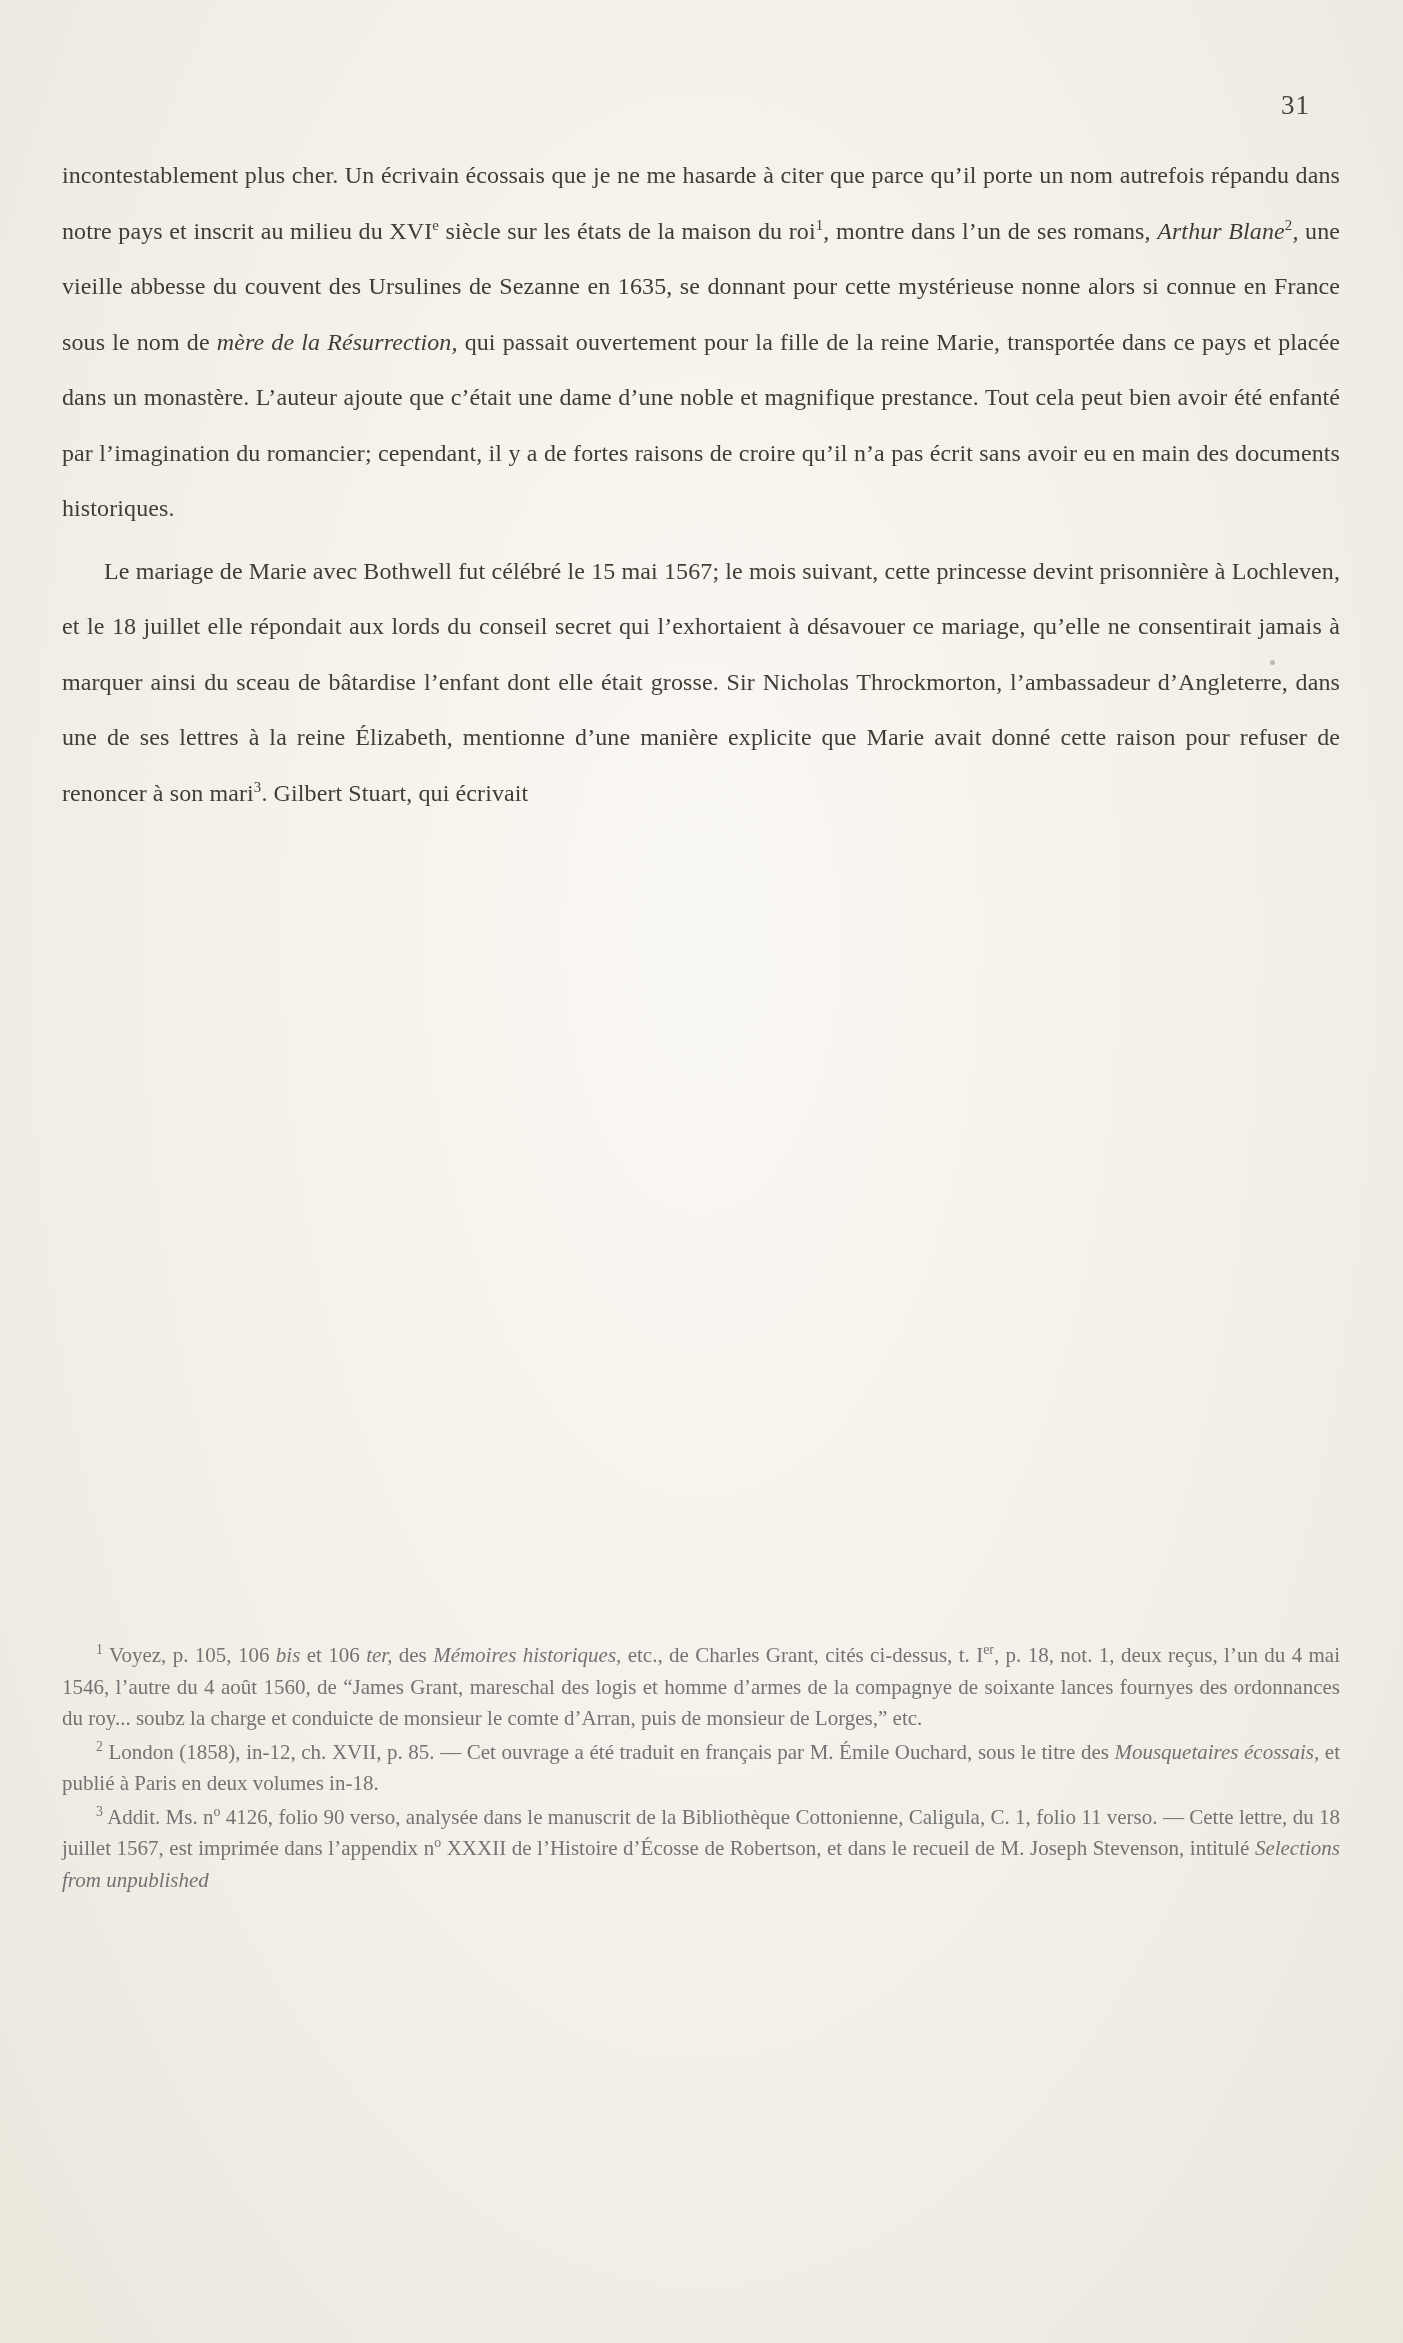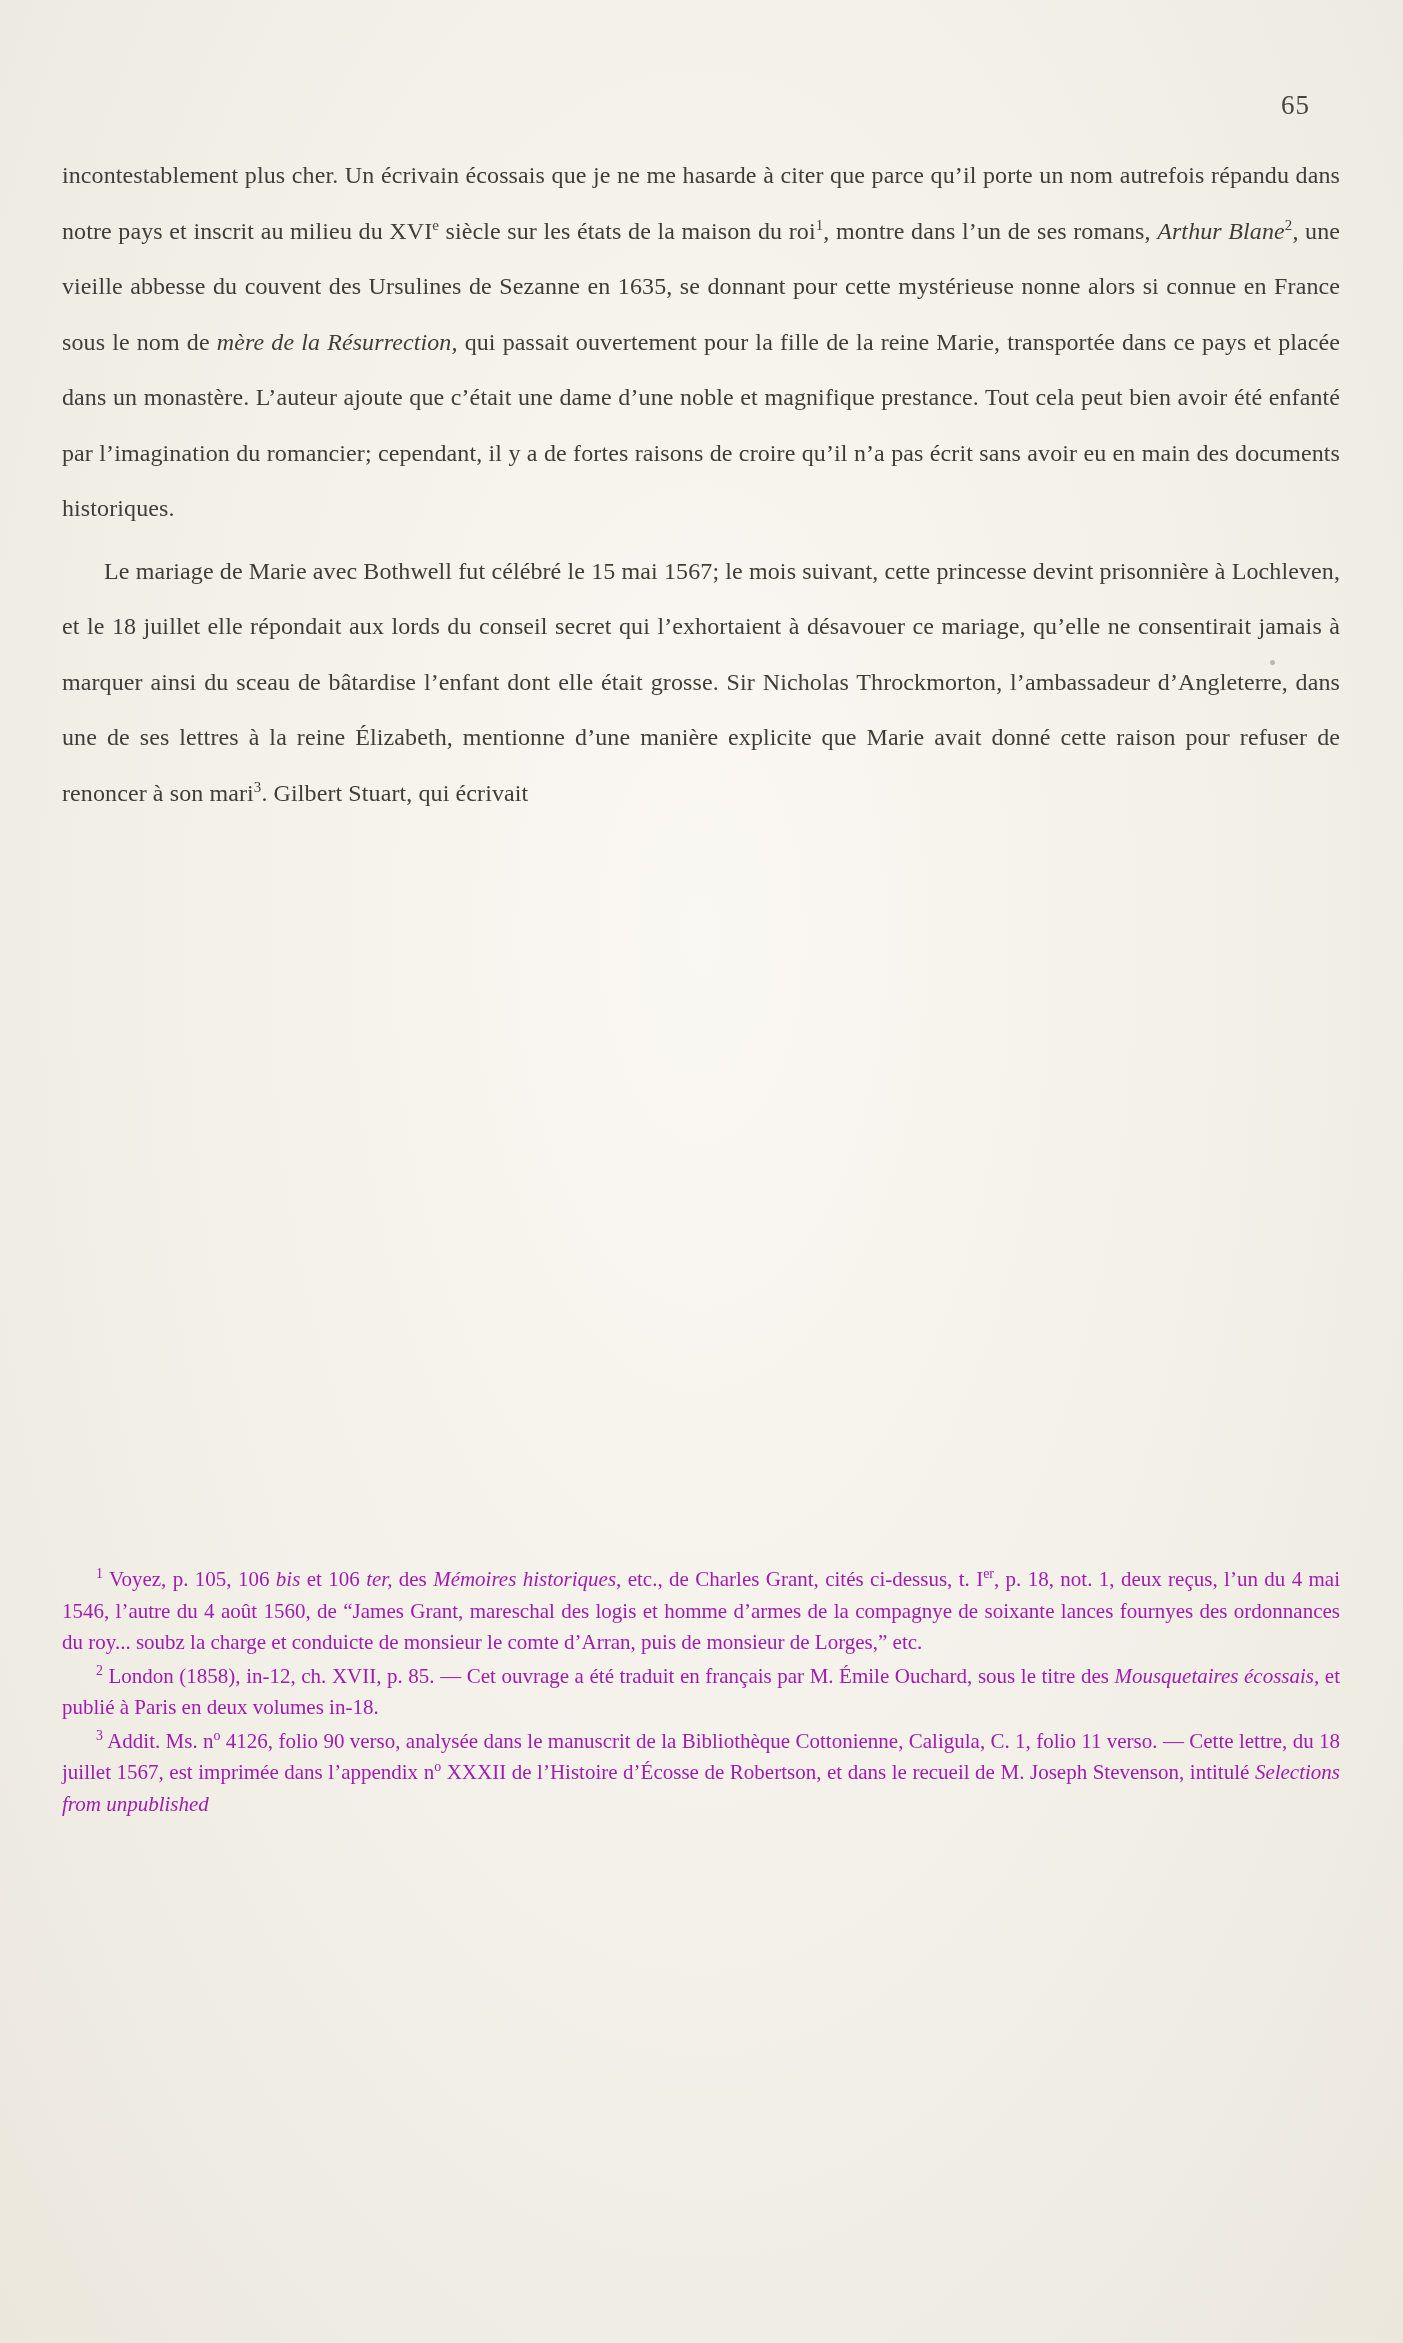--- a/index.html
+++ b/index.html
@@ -92,25 +92,25 @@
     position: absolute;
     left: 62px;
     top: 1604px;
     width: 250px;
     height: 0px;
     border-top: 1px solid transparent;
   }
   .notes {
     position: absolute;
     left: 62px;
-    top: 1564px;
+    top: 1640px;
     width: 1278px;
     font-size: 21px;
     line-height: 31.5px;
-    color: #a21caf;
+    color: #737373;
   }
   .notes p {
     margin: 0 0 2px 0;
     text-align: justify;
     text-align-last: left;
   }
   .notes p.n {
     text-indent: 34px;
   }
   .notes .it { font-style: italic; }
@@ -150,21 +150,21 @@
 </style>
 </head>
 <body>
 
 <div class="page">
   <div class="paper-tint"></div>
 
   <div class="content">
 
     <div class="header">
-      <div class="folio">65</div>
+      <div class="folio">31</div>
     </div>
 
     <div class="body-block">
       <p class="para">incontestablement plus cher. Un écrivain écossais que je ne me hasarde à citer que parce qu’il porte un nom autrefois répandu dans notre pays et inscrit au milieu du XVI<sup>e</sup> siècle sur les états de la maison du roi<sup>1</sup>, montre dans l’un de ses romans, <span class="it">Arthur Blane</span><sup>2</sup><span class="it">,</span> une vieille abbesse du couvent des Ursulines de Sezanne en 1635, se donnant pour cette mystérieuse nonne alors si connue en France sous le nom de <span class="it">mère de la Résurrection,</span> qui passait ouvertement pour la fille de la reine Marie, transportée dans ce pays et placée dans un monastère. L’auteur ajoute que c’était une dame d’une noble et magnifique prestance. Tout cela peut bien avoir été enfanté par l’imagination du romancier; cependant, il y a de fortes raisons de croire qu’il n’a pas écrit sans avoir eu en main des documents historiques.</p>
       <p class="para indent">Le mariage de Marie avec Bothwell fut célébré le 15 mai 1567; le mois suivant, cette princesse devint prisonnière à Lochleven, et le 18 juillet elle répondait aux lords du conseil secret qui l’exhortaient à désavouer ce mariage, qu’elle ne consentirait jamais à marquer ainsi du sceau de bâtardise l’enfant dont elle était grosse. Sir Nicholas Throckmorton, l’ambassadeur d’Angleterre, dans une de ses lettres à la reine Élizabeth, mentionne d’une manière explicite que Marie avait donné cette raison pour refuser de renoncer à son mari<sup>3</sup>. Gilbert Stuart, qui écrivait</p>
     </div>
 
     <div class="rule"></div>
 
     <div class="notes">

